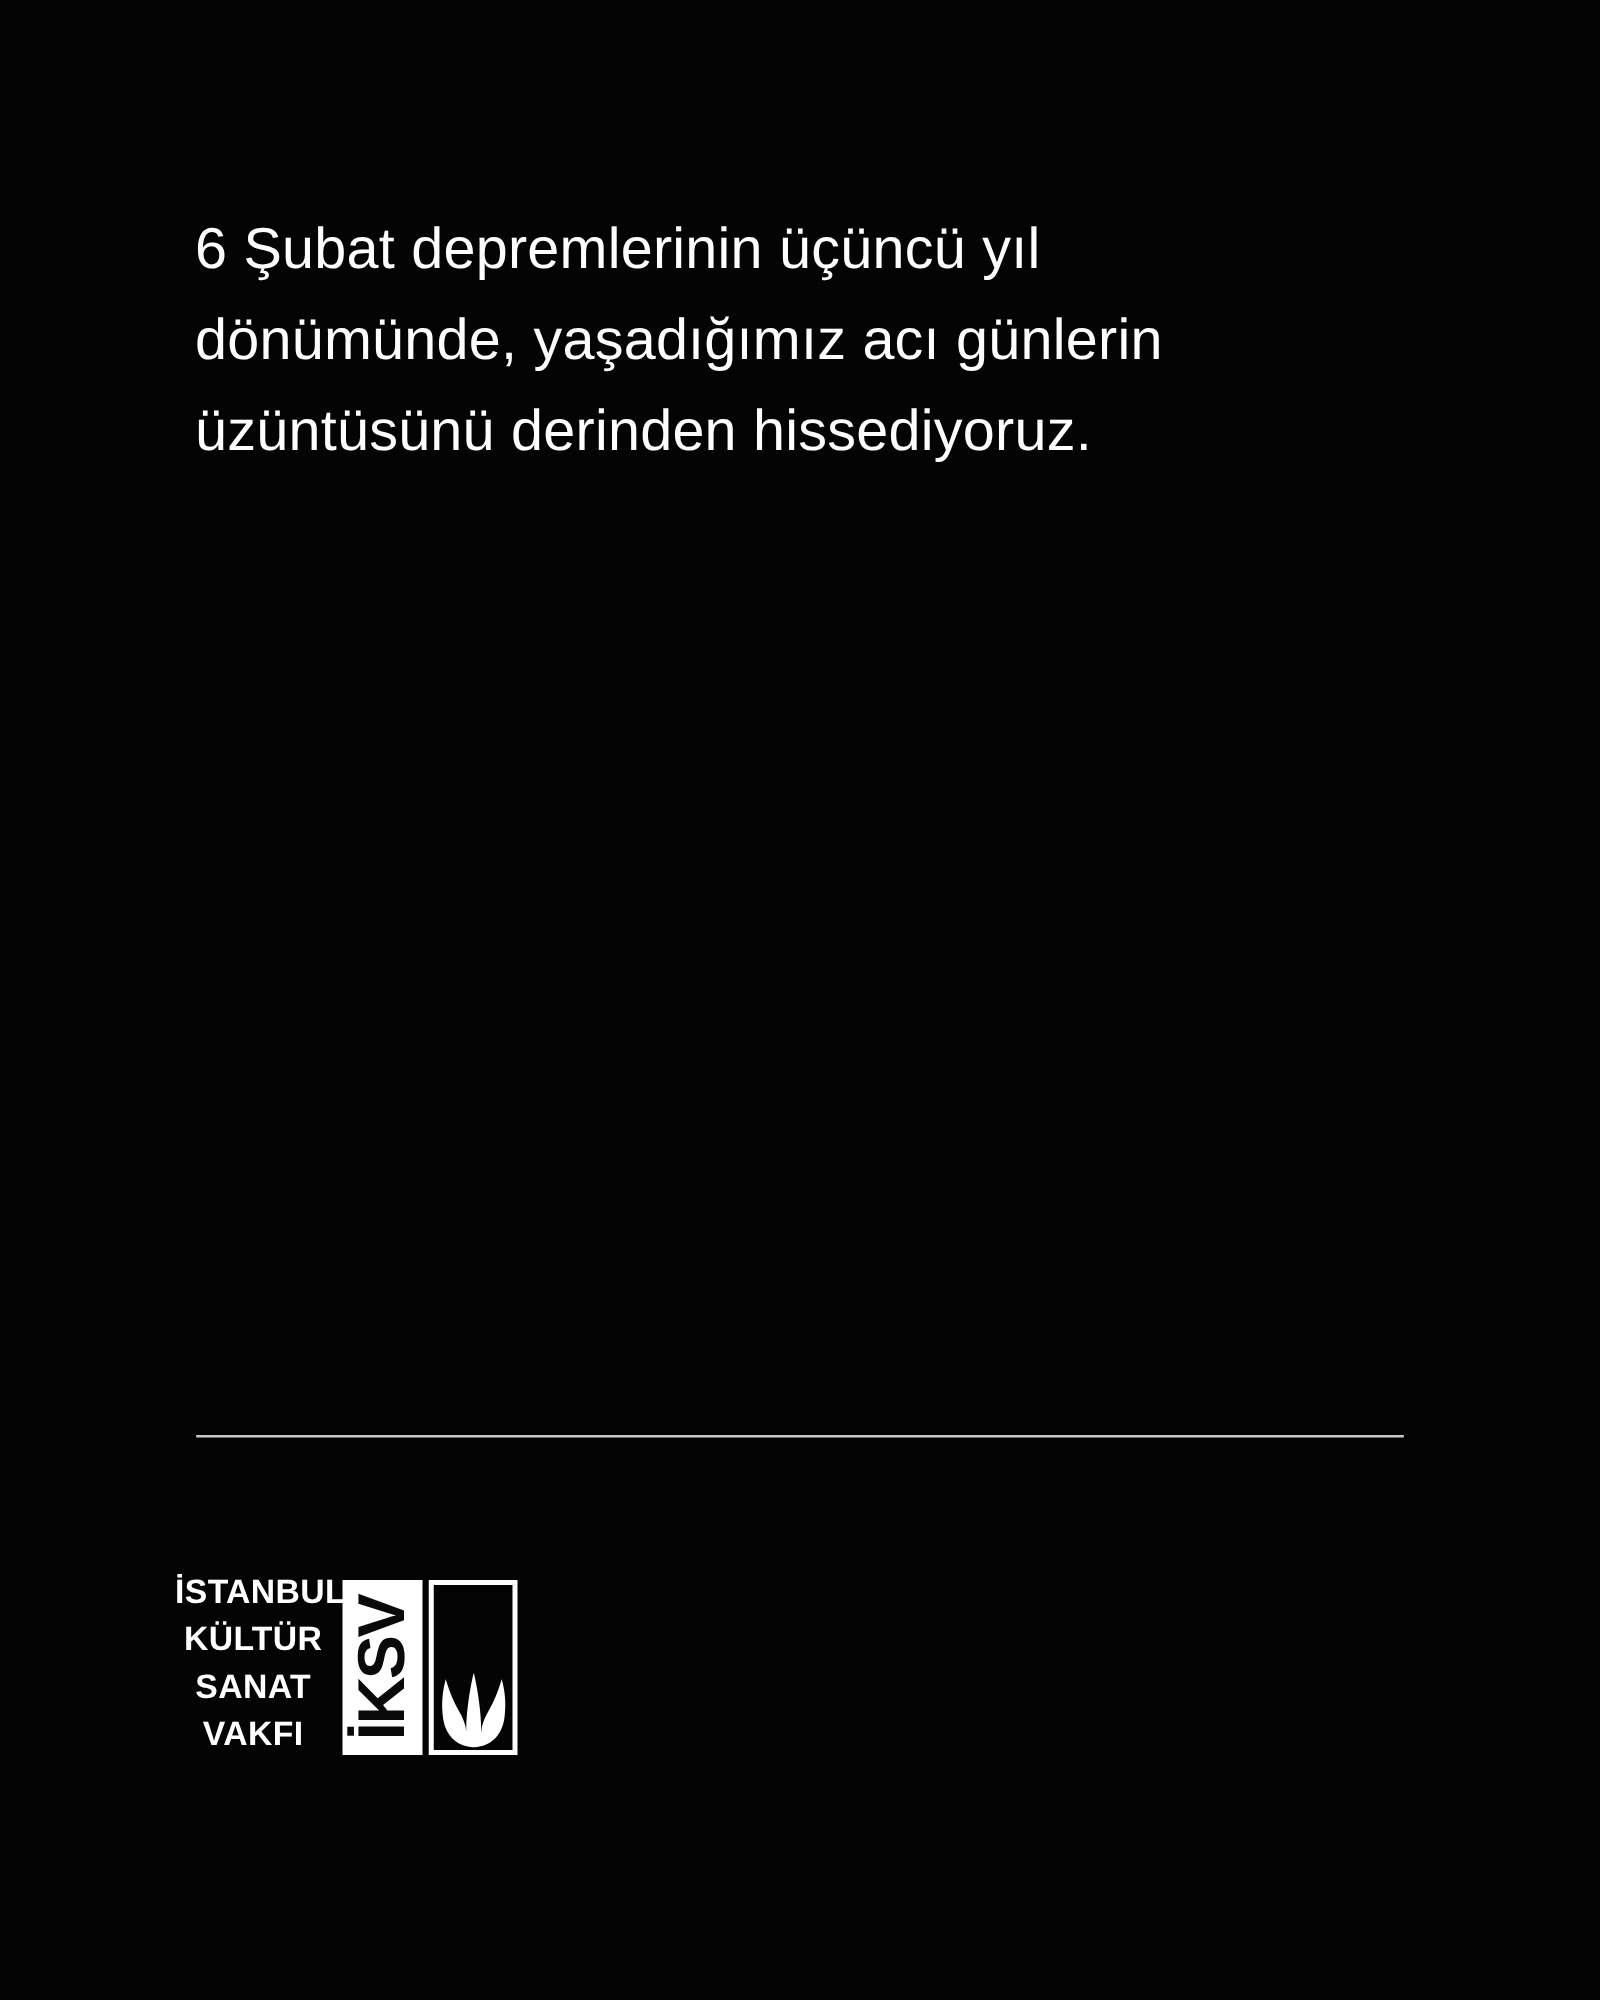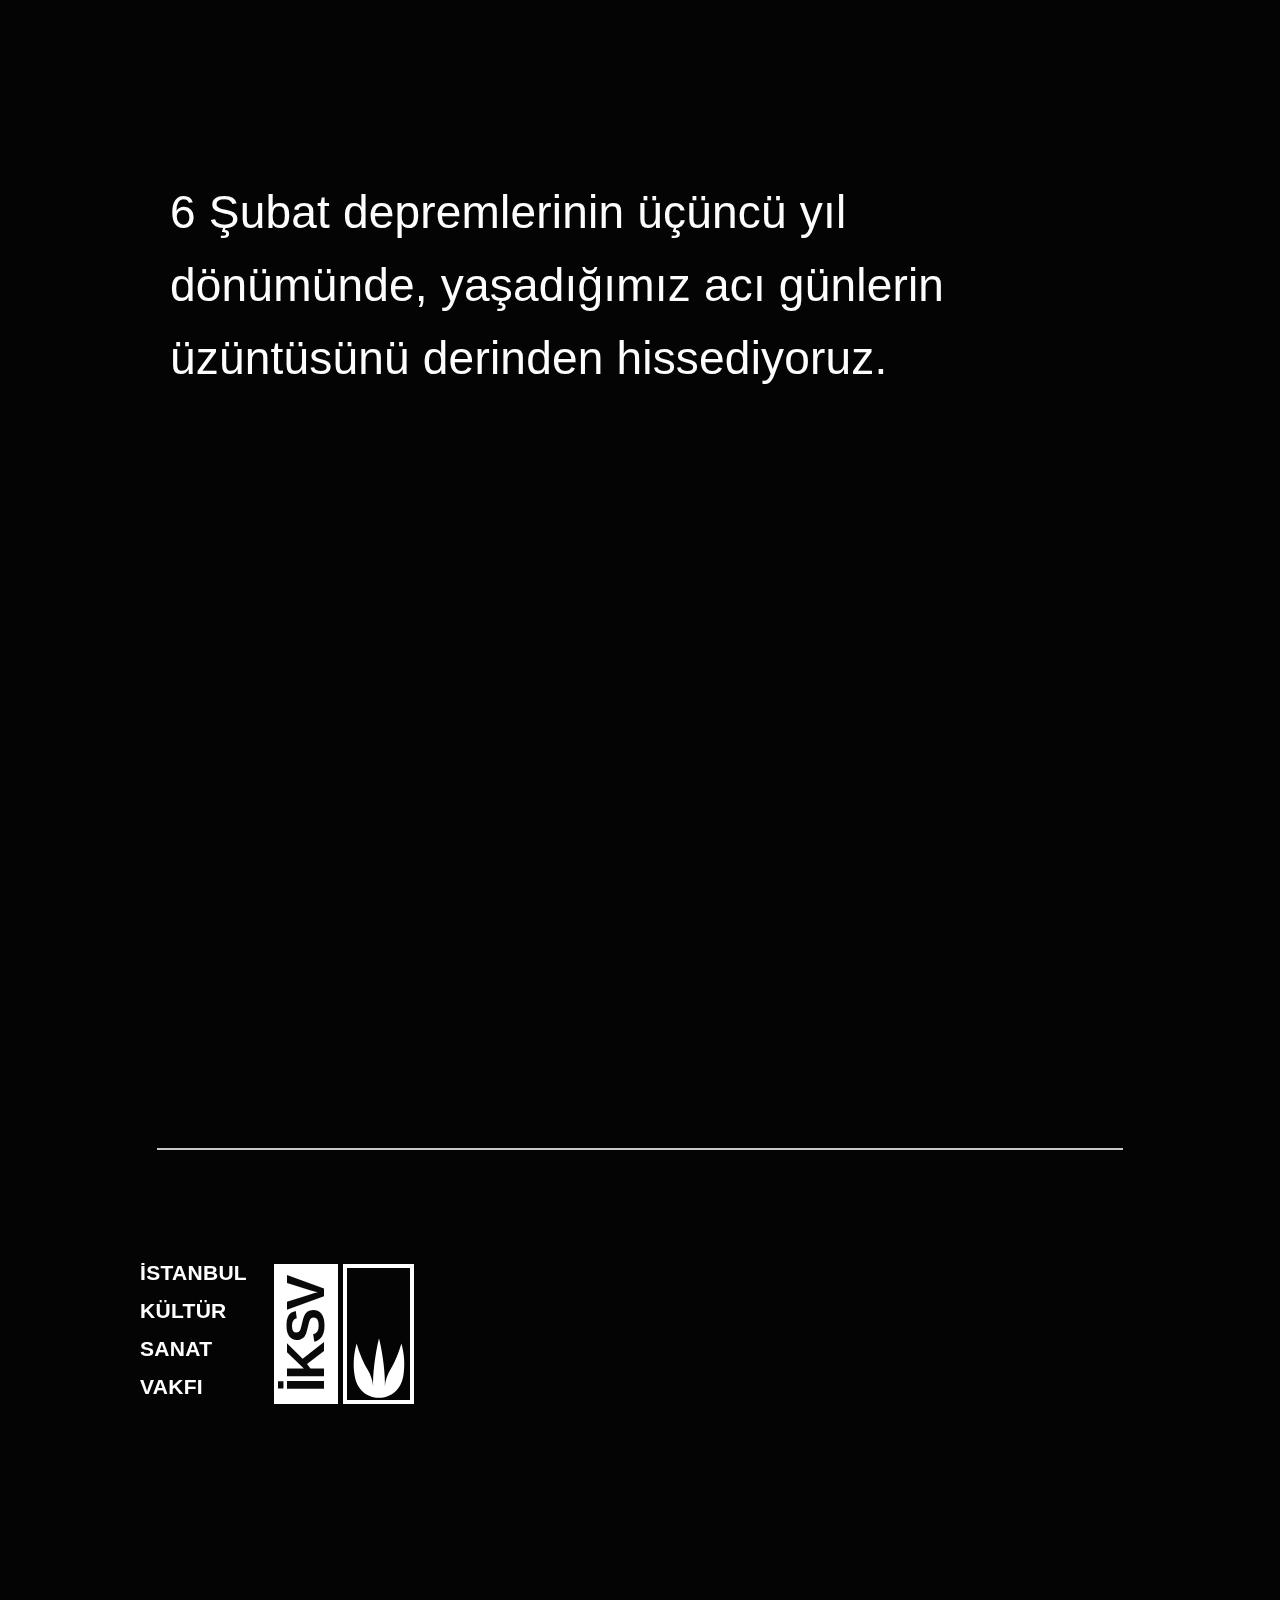--- a/index.html
+++ b/index.html
@@ -19,43 +19,43 @@
     left: 152px;
     top: 158px;
     width: 1010px;
     color: #fdfdfd;
     font-size: 46px;
     line-height: 73px;
     font-weight: 400;
     letter-spacing: 0.2px;
   }
   .message p {
-    margin: 18px;
+    margin: 4px;
     white-space: pre-line;
   }
   .message p + p {
     margin-top: 89px;
   }
   .divider {
     position: absolute;
     left: 157px;
     top: 1140px;
     width: 966px;
     height: 2px;
     background: #c9c9c9;
     border: none;
   }
   .foundation-name {
     position: absolute;
     left: 140px;
     top: 1254px;
     width: 125px;
-    text-align: left;
+    text-align: center;
     color: #ffffff;
-    font-size: 21px;
+    font-size: 27px;
     line-height: 38px;
     font-weight: 700;
     letter-spacing: 0.3px;
     white-space: pre-line;
   }
   .wordmark-bar {
     position: absolute;
     left: 274px;
     top: 1264px;
     width: 64px;

